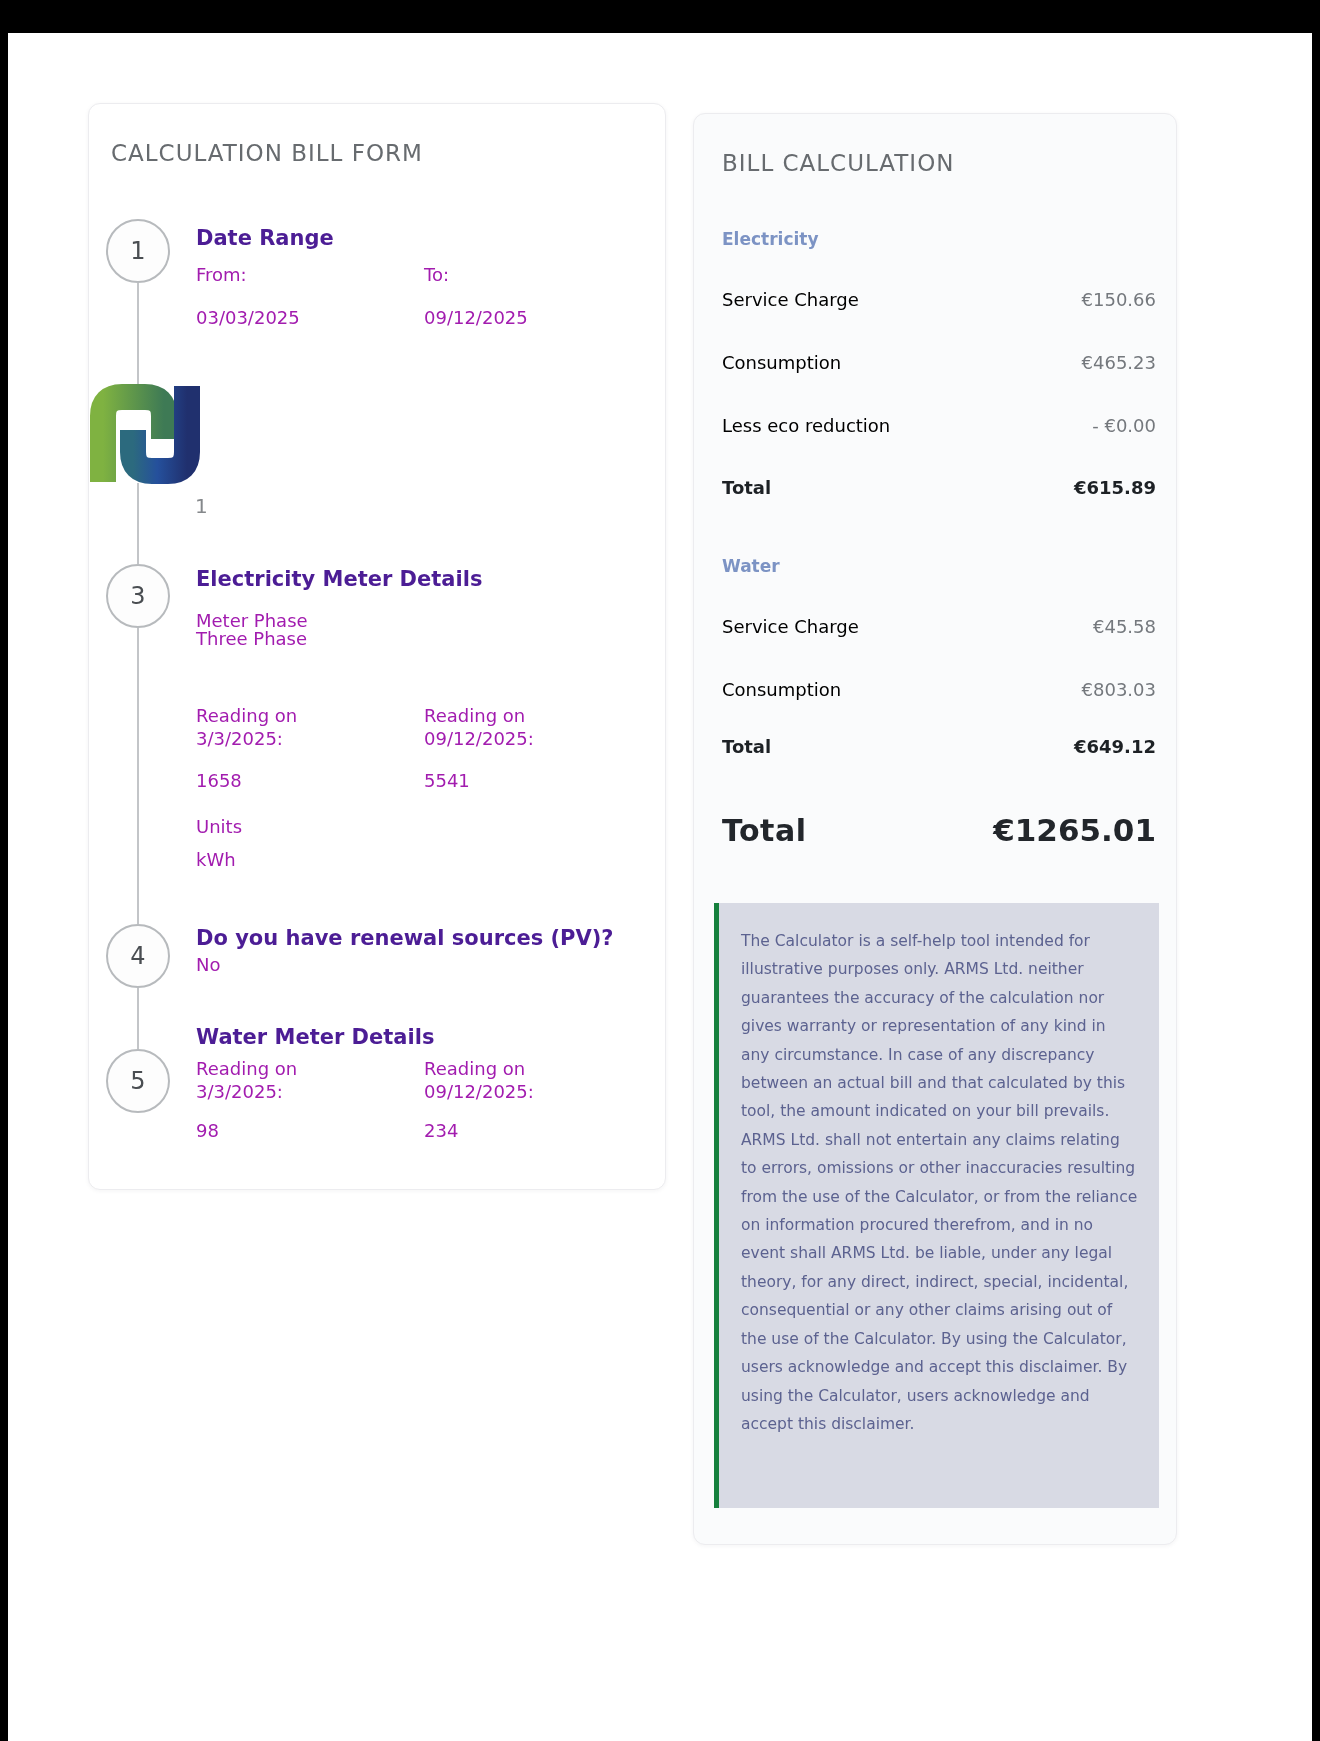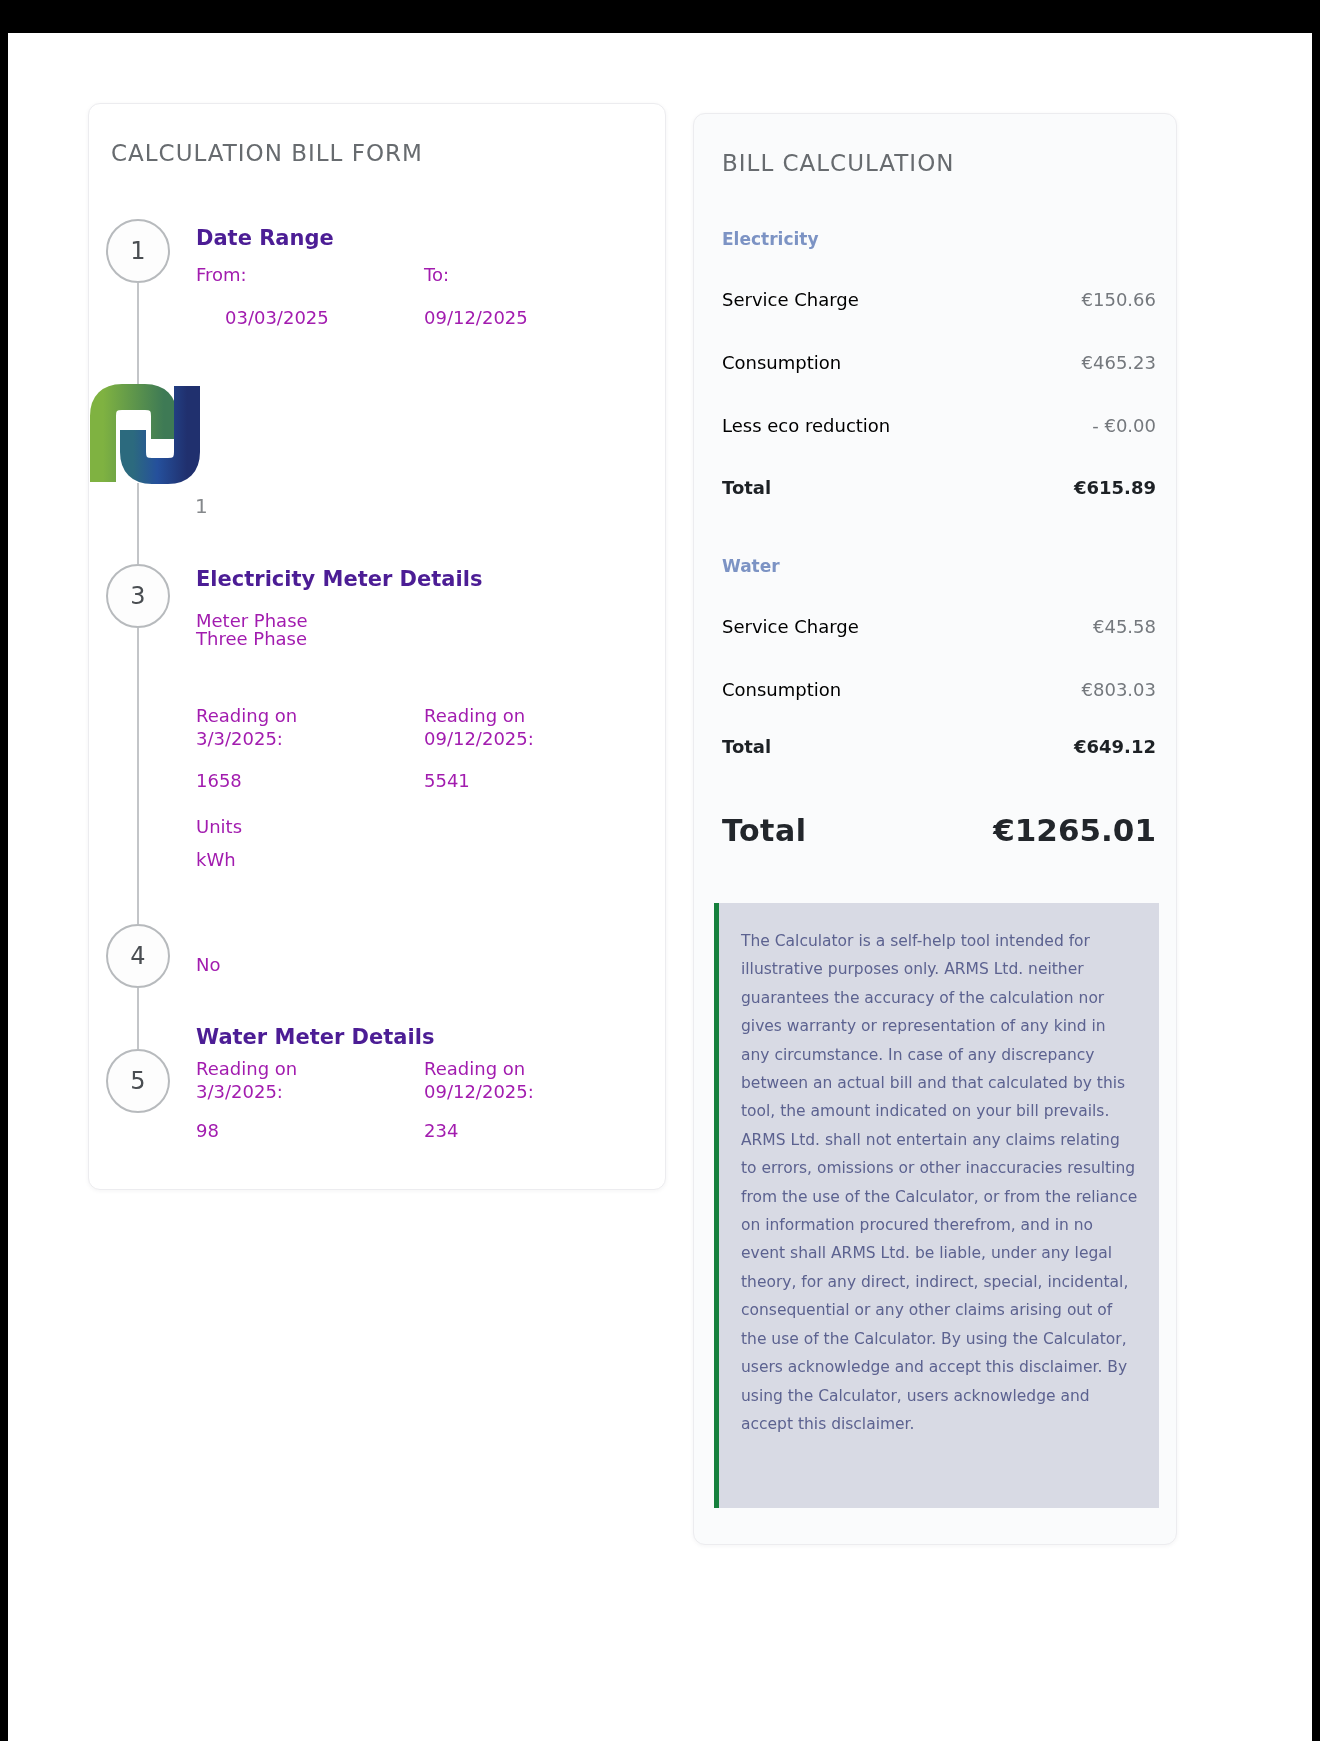--- a/index.html
+++ b/index.html
@@ -69,21 +69,21 @@
     <div class="tl-seg" style="top:379px; height:81px;"></div>
     <div class="tl-seg" style="top:524px; height:296px;"></div>
     <div class="tl-seg" style="top:884px; height:61px;"></div>
 
     <div class="step-circle" style="top:115px;">
       <span>1</span>
     </div>
     <div class="step-heading" style="top:122px;">Date Range</div>
     <div class="form-text col1" style="top:160px;">From:</div>
     <div class="form-text col2" style="top:160px;">To:</div>
-    <div class="form-text col1" style="top:203px;margin-left:29px;">03/03/2025</div>
+    <div class="form-text col1" style="top:203px;">03/03/2025</div>
     <div class="form-text col2" style="top:203px;">09/12/2025</div>
 
     <div class="logo-block">
       <svg class="logo-mark" viewBox="0 0 112 100">
         <defs>
           <linearGradient id="gGreen" x1="0" y1="0" x2="1" y2="0">
             <stop offset="0" stop-color="#7fb241"></stop>
             <stop offset="1" stop-color="#3e7a55"></stop>
           </linearGradient>
           <linearGradient id="gBlue" x1="0" y1="0" x2="1" y2="0">
@@ -107,20 +107,21 @@
     <div class="form-text col1 rd-label" style="top:600px;">Reading on 3/3/2025:</div>
     <div class="form-text col2 rd-label" style="top:600px;">Reading on 09/12/2025:</div>
     <div class="form-text col1" style="top:666px;">1658</div>
     <div class="form-text col2" style="top:666px;">5541</div>
     <div class="form-text col1" style="top:712px;">Units</div>
     <div class="form-text col1" style="top:745px;">kWh</div>
 
     <div class="step-circle" style="top:820px;">
       <span>4</span>
     </div>
+    <div class="step-heading" style="top:822px;">Do you have renewal sources (PV)?</div>
     <div class="form-text col1" style="top:850px;">No</div>
 
     <div class="step-circle" style="top:945px;">
       <span>5</span>
     </div>
     <div class="step-heading" style="top:921px;">Water Meter Details</div>
     <div class="form-text col1 rd-label" style="top:953px;">Reading on 3/3/2025:</div>
     <div class="form-text col2 rd-label" style="top:953px;">Reading on 09/12/2025:</div>
     <div class="form-text col1" style="top:1016px;">98</div>
     <div class="form-text col2" style="top:1016px;">234</div>

